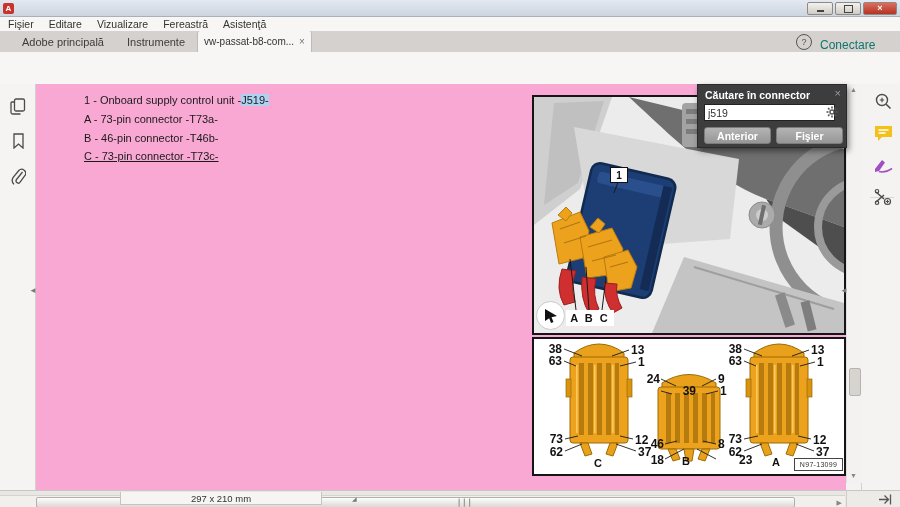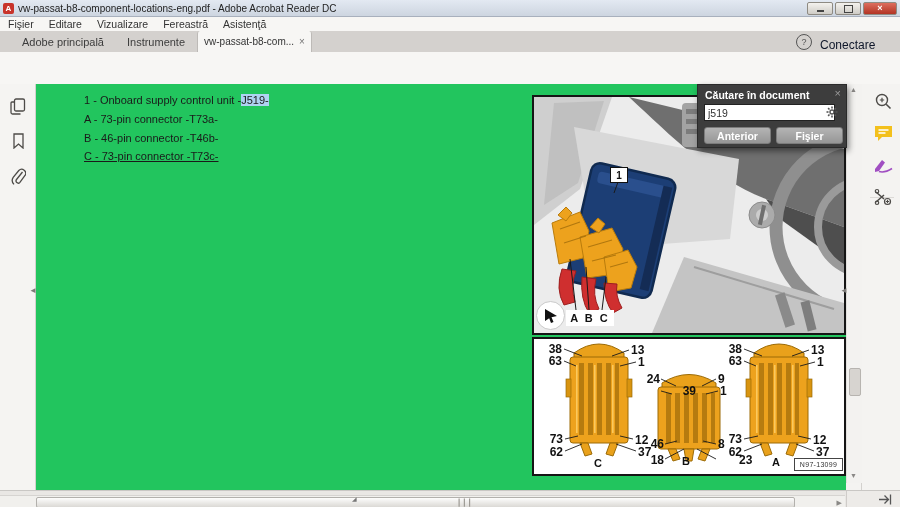--- a/index.html
+++ b/index.html
@@ -15,21 +15,21 @@
   .glyph-max{width:7px;height:6px;border:1px solid #444;}
   .glyph-x{color:#fff;font-size:9px;line-height:9px;font-weight:bold;}
   
   #menubar{left:0;top:17px;width:900px;height:14px;background:#f7f6f4;display:flex;align-items:center;gap:15px;padding-left:8px;font-size:10.5px;color:#333;}
   
   #tabbar{left:0;top:31px;width:900px;height:21px;background:#d4d1ce;border-bottom:1px solid #c2bfbc;font-size:11px;color:#3c3c3c;}
   .flattab{position:absolute;top:0;height:21px;display:flex;align-items:center;justify-content:center;}
   #tab-doc{left:197px;width:113px;background:#f7f6f4;border-left:1px solid #bdbab7;border-right:1px solid #bdbab7;border-radius:3px 3px 0 0;font-size:10px;color:#333;gap:5px;}
   #tab-doc .x{color:#777;font-size:10px;}
   #help-circle{left:796px;top:3px;width:14px;height:14px;border:1px solid #555;border-radius:50%;font-size:9px;color:#555;display:flex;align-items:center;justify-content:center;}
-  #signin{left:820px;top:3px;font-size:12px;color:#0f172a;}
+  #signin{left:820px;top:3px;font-size:12px;color:#0f766e;}
   
   #toolbar{left:0;top:52px;width:900px;height:32px;background:#f7f6f4;border-bottom:1px solid #c6c4c1;}
   .tbtn{position:absolute;top:56px;width:24px;height:22px;display:flex;align-items:center;justify-content:center;}
   .sep{position:absolute;top:58px;width:1px;height:18px;background:#d2d0cd;}
   #pagebox{left:274px;top:59px;width:32px;height:17px;background:#fff;border:1px solid #b3b1ad;font-size:10px;color:#333;text-align:center;}
   #pagetotal{left:312px;top:61px;font-size:10.5px;color:#444;}
   #zoombox{left:464px;top:59px;width:48px;height:17px;background:#fff;border:1px solid #b3b1ad;display:flex;align-items:center;justify-content:space-between;padding:0 4px;font-size:10px;color:#333;}
   .dd{font-size:7px;color:#555;}
   #sharebtn{left:806px;top:56px;width:79px;height:22px;background:#1473e6;border-radius:11px;display:flex;align-items:center;justify-content:center;gap:5px;color:#fff;font-size:11.5px;}
   
@@ -37,21 +37,21 @@
   .railbtn{position:absolute;left:8px;width:20px;height:20px;display:flex;align-items:center;justify-content:center;}
   #rightrail{left:861px;top:84px;width:39px;height:406px;background:#f4f3f1;border-left:1px solid #d3d1ce;}
   .rrbtn{position:absolute;left:10px;width:22px;height:22px;display:flex;align-items:center;justify-content:center;}
   #rr-div{position:absolute;left:8px;top:113px;width:24px;height:1px;background:#dbd9d6;}
   
   #vscroll{left:846px;top:84px;width:15px;height:399px;background:#f3f2f0;border-left:1px solid #e2e0dd;}
   .varrow{position:absolute;left:3px;font-size:7px;color:#8a8886;}
   #vthumb{position:absolute;left:2px;top:284px;width:10px;height:26px;background:#d7d4d0;border:1px solid #b7b4b0;border-radius:2px;}
   .collapse-arr{font-size:8px;color:#7c7a77;z-index:5;}
   
-  #canvas{left:36px;top:84px;width:810px;height:406px;background:#22c55e;overflow:hidden;}
+  #canvas{left:36px;top:84px;width:810px;height:406px;background:#f9a8d4;overflow:hidden;}
   .docline{position:absolute;left:48px;font-size:11px;color:#1a1a1a;white-space:nowrap;}
   .hl{background:#aed3f2;}
   .fig{position:absolute;left:496px;width:310px;border:2px solid #151515;background:#fff;}
   #fig1{top:11px;height:236px;background:#ececec;}
   #fig2{top:253px;height:135px;}
   .callout1{position:absolute;left:76px;top:70px;width:16px;height:14px;background:#fff;border:1.5px solid #111;font-size:10px;font-weight:bold;color:#111;display:flex;align-items:center;justify-content:center;}
   .abcbox{position:absolute;left:32px;top:213px;width:48px;height:16px;background:#fff;font-size:11px;font-weight:bold;color:#111;display:flex;align-items:center;justify-content:center;letter-spacing:2px;}
   .cursorbadge{position:absolute;left:2px;top:204px;width:27px;height:27px;background:#fff;border:1px solid #c9c9c9;border-radius:50%;display:flex;align-items:center;justify-content:center;}
   .pin{position:absolute;width:16px;font-size:12px;font-weight:bold;color:#111;line-height:8px;}
   .pin.r{text-align:right;}
@@ -75,21 +75,20 @@
   #corner{position:absolute;left:846px;top:0;width:54px;height:17px;background:#edebe8;border-left:1px solid #cfccc9;display:flex;align-items:center;justify-content:flex-end;padding-right:8px;box-sizing:border-box;}
   svg{display:block;}
 </style>
 </head>
 <body>
 
 <div id="app">
 
   <div id="titlebar" class="abs">
     <span id="pdf-badge">A</span>
-    <span>vw-passat-b8-component-locations-eng.pdf - Adobe Acrobat Reader DC</span>
     <div class="winbtns">
       <span class="winbtn">
           <span class="glyph-min"></span>
         </span>
       <span class="winbtn">
           <span class="glyph-max"></span>
         </span>
       <span class="winbtn close">
           <span class="glyph-x">×</span>
         </span>
@@ -418,21 +417,21 @@
       <div class="pin r" style="left:192px;top:96px;">73</div>
       <div class="pin r" style="left:192px;top:109px;">62</div>
       <div class="pin" style="left:279px;top:97px;">12</div>
       <div class="pin" style="left:282px;top:109px;">37</div>
       <div class="connlabel" style="left:238px;top:118px;">A</div>
       <div id="refbox">N97-13099</div>
     </div>
   </div>
 
   <div id="searchpop" class="abs">
-    <span class="ttl">Căutare în document</span>
+    <span class="ttl">Căutare în connector</span>
     <span class="x">×</span>
     <input id="searchinput" value="j519" style="">
     <span id="searchgear">
       <svg width="12" height="12" viewBox="0 0 12 12">
           <circle cx="6" cy="6" r="2" fill="none" stroke="#555" stroke-width="1.4"></circle>
           <g stroke="#555" stroke-width="1.6">
             <line x1="6" y1="0.5" x2="6" y2="2.5"></line>
             <line x1="6" y1="9.5" x2="6" y2="11.5"></line>
             <line x1="0.5" y1="6" x2="2.5" y2="6"></line>
             <line x1="9.5" y1="6" x2="11.5" y2="6"></line>
@@ -486,20 +485,23 @@
   </div>
   <span class="abs collapse-arr" style="left:840px;top:286px;">◄</span>
 
   <div id="statusbar" class="abs">
     <div id="hscroll">
       <div id="hthumb">
           <span id="hgrip">┃┃┃</span>
         </div>
       <span id="harrow">▶</span>
     </div>
+    <div id="sizetab">
+        <span>297 x 210 mm</span>
+      </div>
     <span id="sizetab-grip">◢</span>
     <div id="corner">
       <svg width="14" height="11" viewBox="0 0 14 11">
           <path d="M1,5.5 h9 M6.5,1.5 L10.5,5.5 L6.5,9.5 M12.5,0.5 v10" fill="none" stroke="#555" stroke-width="1.3"></path>
         </svg>
     </div>
   </div>
 
 </div>
 

